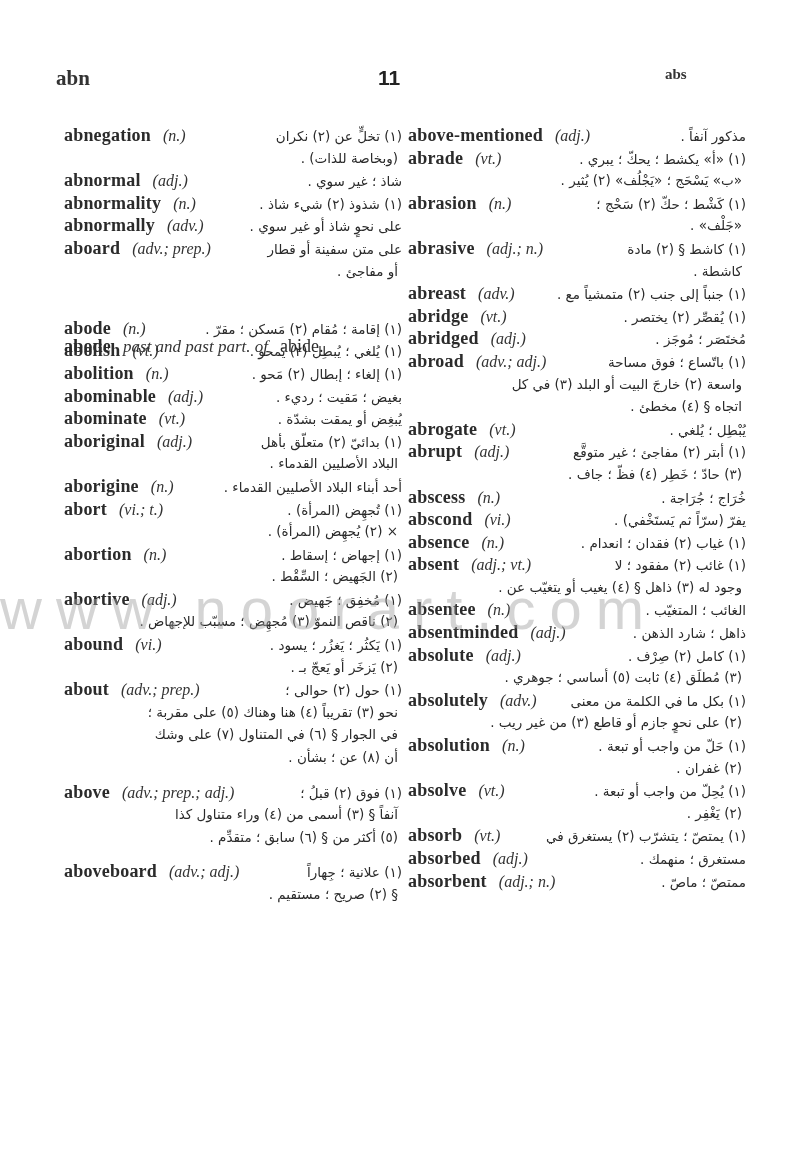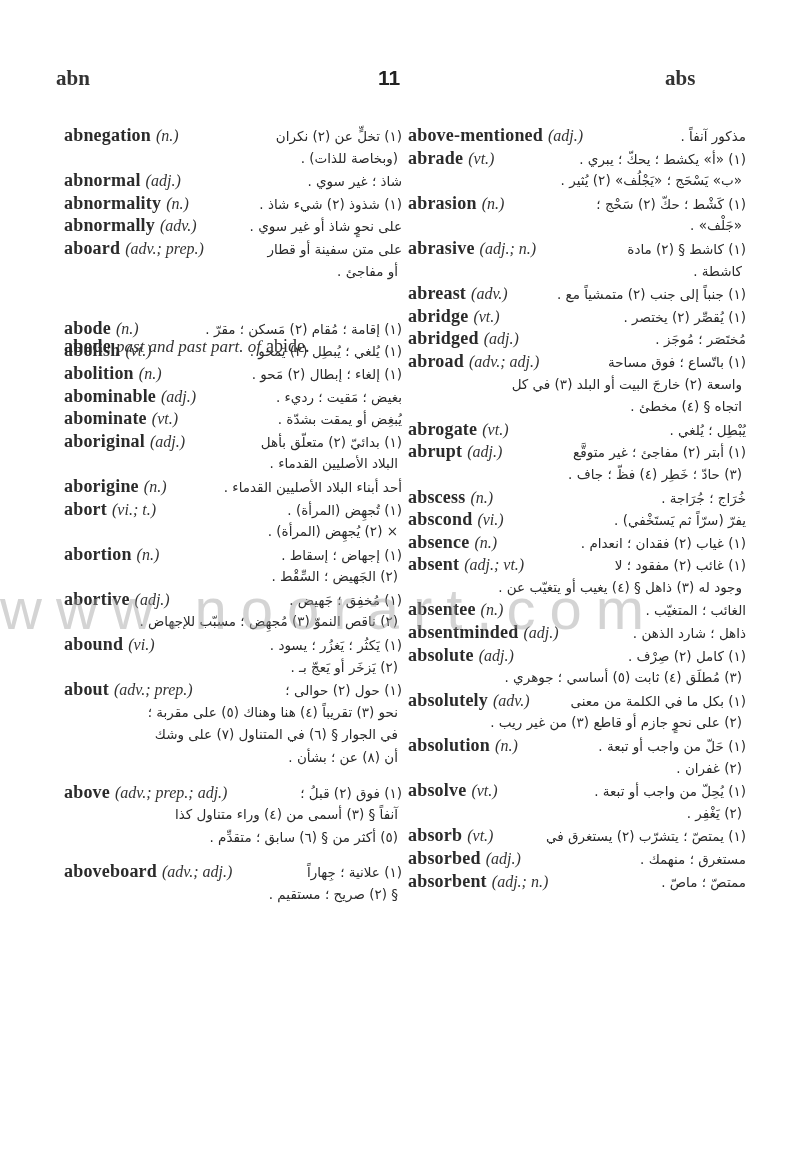--- a/index.html
+++ b/index.html
@@ -16,35 +16,35 @@
     font-family: "Liberation Serif", serif; font-weight: bold; font-size: 21px;
     color: #333;
   }
   .page-number {
     position: absolute; left: 378px; top: 0;
     font-family: "Liberation Sans", sans-serif; font-weight: bold; font-size: 21px;
     color: #222;
   }
   .guide-right {
     position: absolute; left: 665px; top: 0;
-    font-family: "Liberation Serif", serif; font-weight: bold; font-size: 21px;
+    font-family: "Liberation Serif", serif; font-weight: bold; font-size: 15px;
     color: #333;
   }
   .column {
     position: absolute; top: 124px; width: 338px;
   }
   .col-left { left: 64px; }
   .col-right { left: 408px; }
   .entry { margin: 0; }
   .line {
     display: flex; justify-content: space-between; align-items: baseline;
     height: 22.6px; line-height: 22.6px; white-space: nowrap;
   }
   .line.cont { justify-content: flex-end; padding-right: 4px; }
-  .en { display: inline-flex; align-items: baseline; gap: 5px; }
+  .en { display: inline-flex; align-items: baseline; gap: 12px; }
   .hw {
     font-weight: bold; font-size: 18px; letter-spacing: 0.2px; color: #2b2b2b;
   }
   .pos {
     font-style: italic; font-size: 16px; color: #333;
   }
   .note {
     font-style: italic; font-size: 17px; color: #333;
   }
   .plain { font-size: 18px; color: #2b2b2b; margin-top: 41px; }

